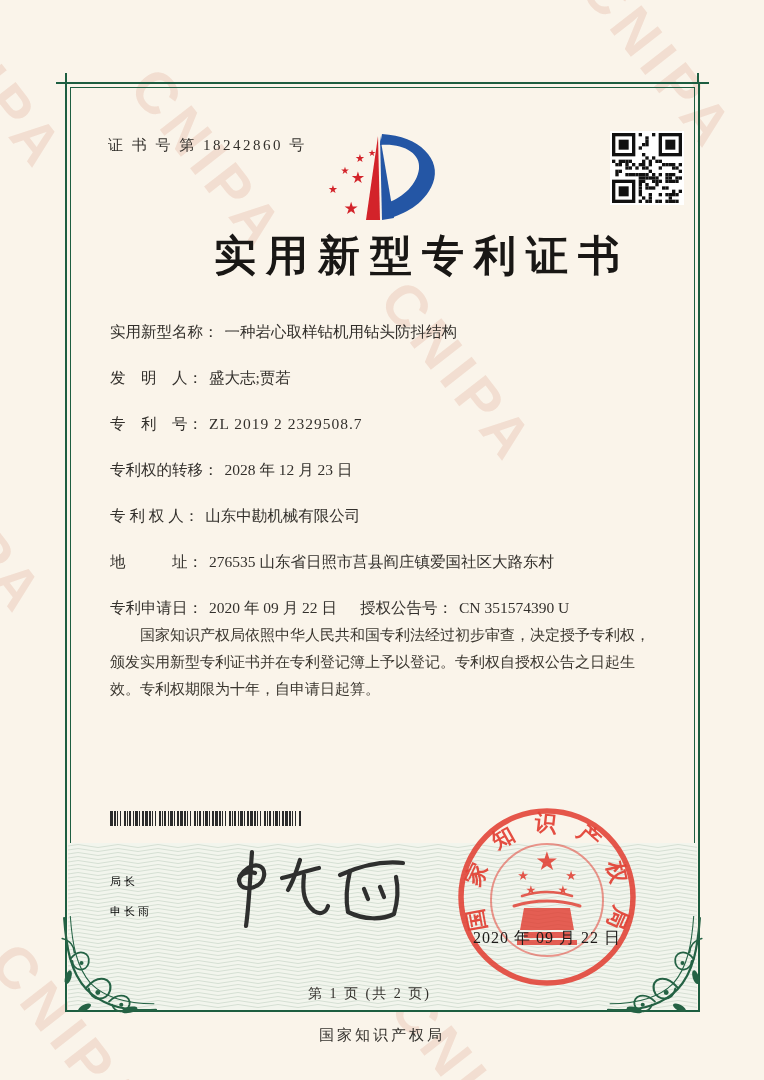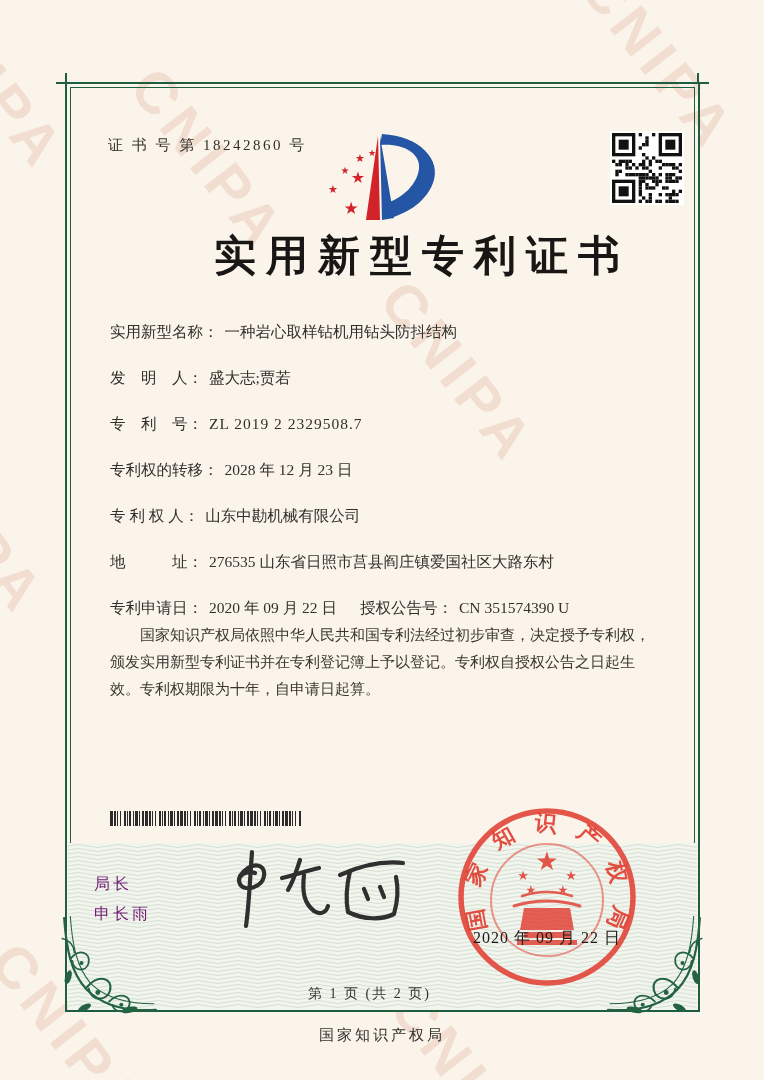--- a/index.html
+++ b/index.html
@@ -21,21 +21,21 @@
   .cert-no{position:absolute;left:108px;top:136px;font-size:15px;letter-spacing:2.5px;color:#33302c;}
   .title{position:absolute;left:65px;top:228px;width:714px;text-align:center;font-size:42px;
          font-weight:700;letter-spacing:10px;color:#191715;}
   .frow{position:absolute;left:110px;width:560px;height:22px;font-size:15.5px;color:#33302c;white-space:nowrap;}
   .frow .lab{display:inline-block;margin-right:6px;}
   .frow .pair2{position:absolute;left:250px;top:0;}
   .paras{position:absolute;left:110px;top:622px;width:548px;font-size:15px;line-height:27px;color:#3a362f;}
   .paras p{margin:0;text-indent:2em;}
   .barcode{position:absolute;left:110px;top:811px;width:194px;height:15px;display:flex;align-items:stretch;}
   .barcode i{display:block;background:#2b2b2b;height:100%;}
-  .signer{position:absolute;left:94px;font-size:16px;letter-spacing:3px;color:#701a75;
+  .signer{position:absolute;left:110px;font-size:11px;letter-spacing:3px;color:#000000;
           font-family:"Liberation Sans","DejaVu Sans",sans-serif;}
   .sig-svg{position:absolute;left:222px;top:848px;z-index:3;}
   .seal{position:absolute;left:452px;top:802px;z-index:3;opacity:.93;}
   .seal-date{position:absolute;left:452px;top:928px;width:190px;text-align:center;font-size:16px;
              letter-spacing:1px;color:#1d1b19;z-index:4;}
   .page-info{position:absolute;left:52px;top:985px;width:635px;text-align:center;font-size:14px;
              letter-spacing:2px;color:#33302c;z-index:3;}
   .footer-note{position:absolute;left:0;top:1026px;width:764px;text-align:center;font-size:15px;
                letter-spacing:3px;color:#33302c;z-index:2;}
   .flourish{position:absolute;z-index:4;}

